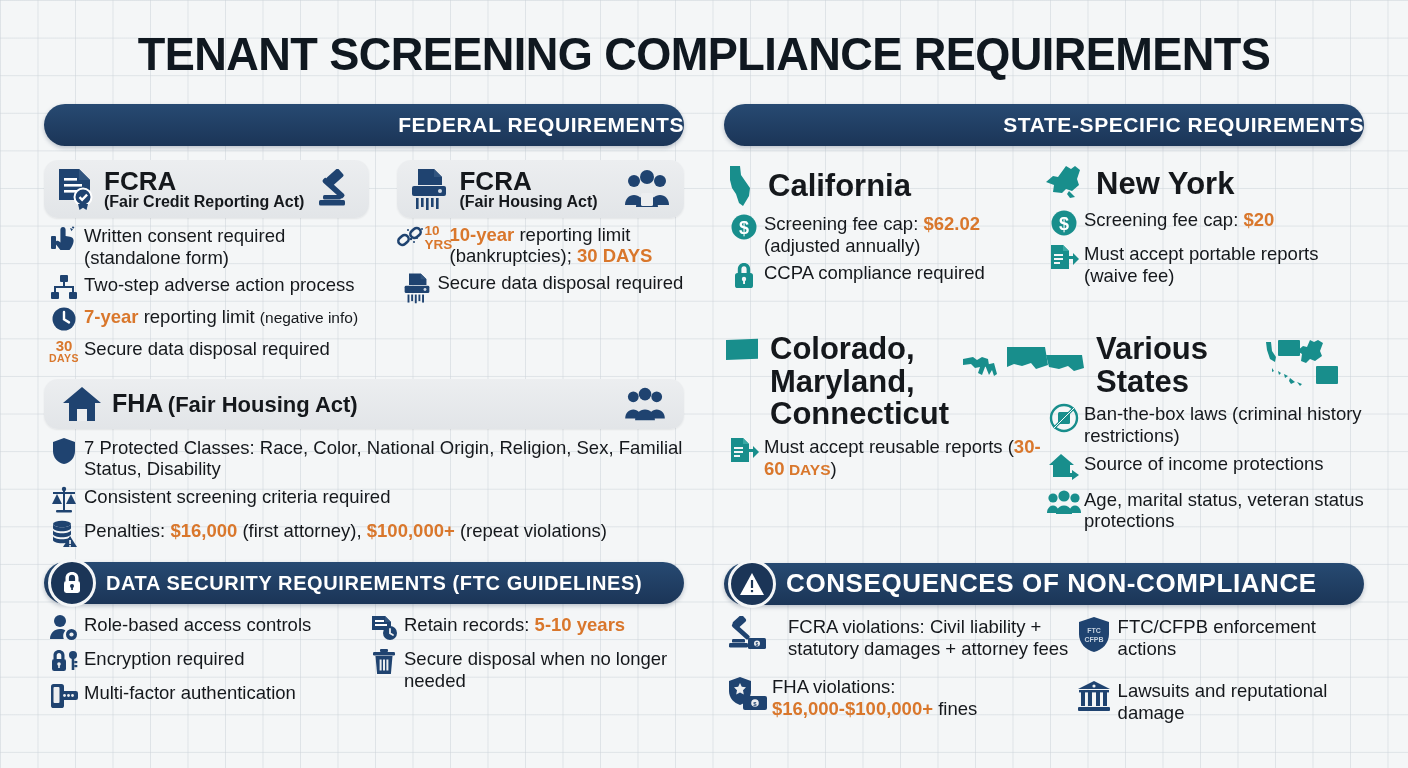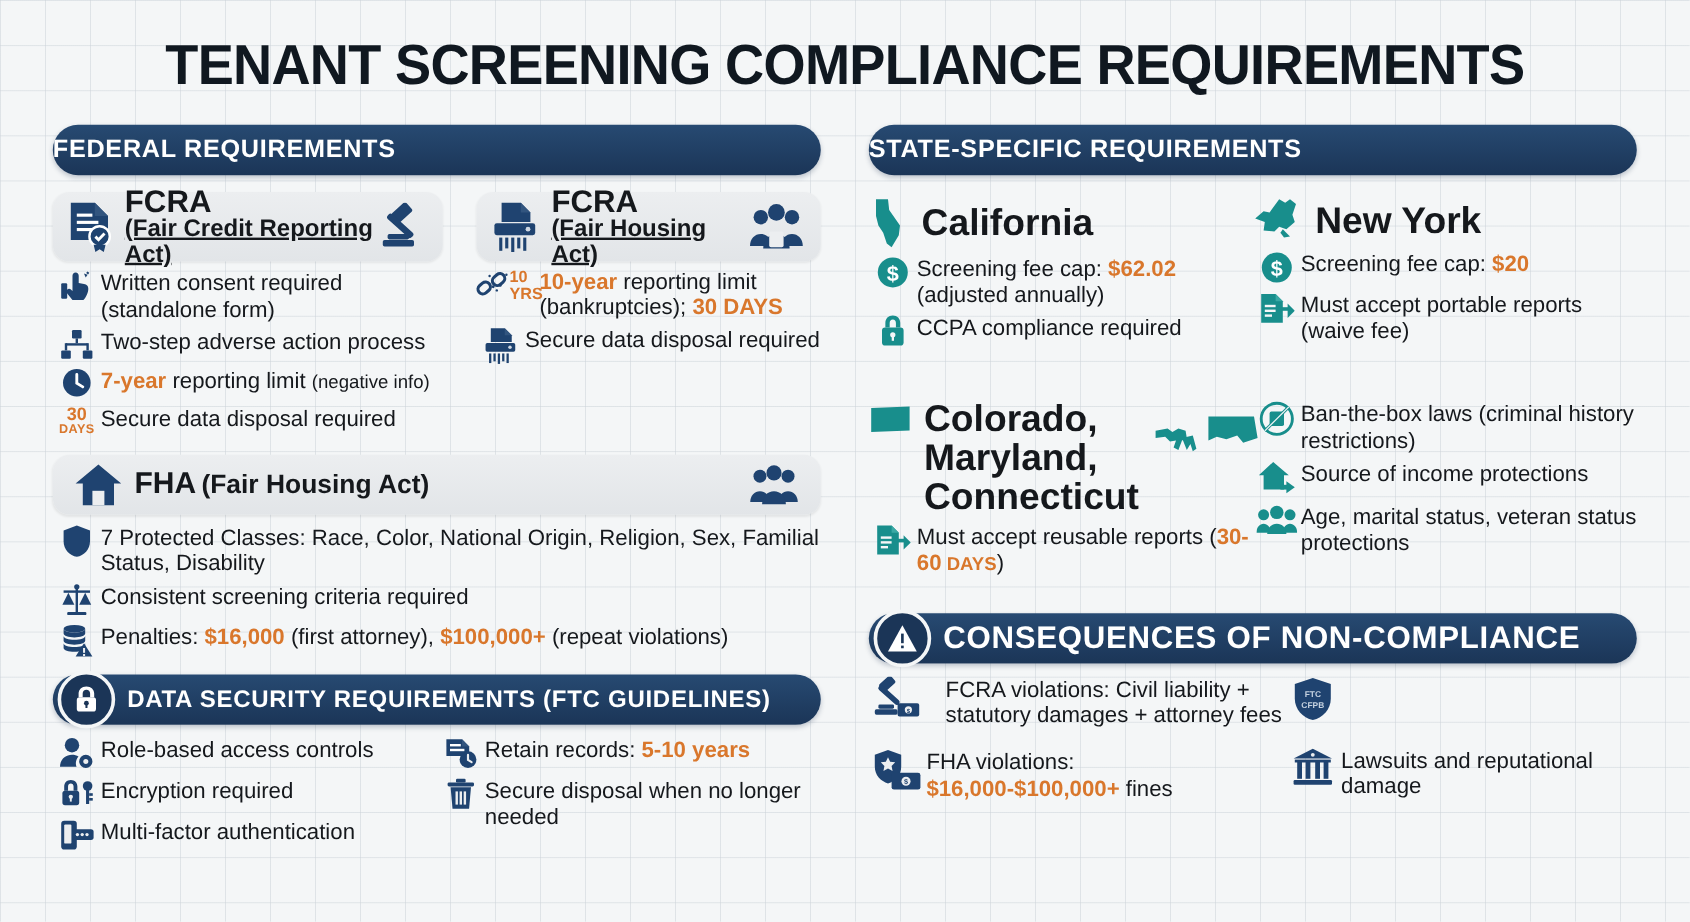--- a/index.html
+++ b/index.html
@@ -29,21 +29,21 @@
   }
 
   
   .col-left  { position:absolute; left:44px;  top:104px; width:640px; }
   .col-right { position:absolute; left:724px; top:104px; width:640px; }
 
   
   .pill {
     height:42px; border-radius:21px;
     background:linear-gradient(180deg,#274a72 0%,#1b3557 100%);
-    display:flex; align-items:center; justify-content:flex-start;
+    display:flex; align-items:center; justify-content:flex-end;
     color:#ffffff; font-weight:bold; font-size:21px;
     letter-spacing:0.6px;
     box-shadow:0 2px 4px rgba(20,40,70,0.25);
     position:relative;
   }
   .pill.with-icon { justify-content:flex-start; padding-left:62px; }
   .pill .pill-badge {
     position:absolute; left:4px; top:-3px;
     width:48px; height:48px; border-radius:50%;
     background:#1b3557;
@@ -54,21 +54,21 @@
 
   
   .subcard {
     background:linear-gradient(180deg,#eceef0 0%,#e2e5e8 100%);
     border-radius:14px;
     display:flex; align-items:center;
     padding:7px 12px;
     box-shadow:0 1px 2px rgba(0,0,0,0.07);
   }
   .subcard .sc-title { font-size:26px; font-weight:bold; line-height:1.0; color:#15181c; }
-  .subcard .sc-sub   { font-size:20px; font-weight:bold; line-height:1.05; color:#15181c;text-decoration:underline; }
+  .subcard .sc-sub   { font-size:16px; font-weight:bold; line-height:1.05; color:#15181c; }
   .subcard .sc-text  { flex:1; margin-left:10px; }
   .subcard .sc-inline { font-size:25px; font-weight:bold; color:#15181c; }
 
   
   .bullets { margin-top:6px; }
   .brow { display:flex; align-items:flex-start; margin-bottom:5px; }
   .brow .bi { flex:0 0 auto; width:40px; display:flex; justify-content:center;
               align-items:flex-start; padding-top:1px; }
   .brow .bt { font-size:18.5px; line-height:1.17; color:#15181c; padding-top:1px; }
   .brow.tight .bt { line-height:1.12; }
@@ -563,20 +563,40 @@
                   <rect x="5" y="15" width="9" height="2"></rect>
                   <rect x="5" y="19" width="6" height="2"></rect>
                 </g>
               </svg>
           </span>
           <span class="bt"><span>Must accept reusable reports (</span><span class="hl">30-60</span><span class="hl smcap"> DAYS</span><span>)</span></span>
         </div>
       </div>
 
       <div>
+        <div class="state-head">
+          <span>
+            <svg width="42" height="28" viewBox="0 0 42 28">
+                <path d="M2 3h36l2 13-10 3-6-5-9 3-10-2z" fill="#188e8c"></path>
+              </svg>
+          </span>
+          <span class="sname">Various States</span>
+          <span>
+            <svg width="100" height="56" viewBox="0 0 100 56">
+                <g fill="#188e8c">
+                  <path d="M2 4h5l1 9 4 6-1 5-5-3-3-9z"></path>
+                  <rect x="14" y="2" width="22" height="16" rx="1"></rect>
+                  <path d="M46 2l4 2 4-2 5 3-3 8 2 5-7 5-5-2-4 4-5-2 1-7-5-3 6-5 4 1z"></path>
+                  <rect x="52" y="28" width="22" height="18" rx="1"></rect>
+                  <path d="M8 30l2 3-2 1zM14 33l3 2-2 2zM20 36l4 2-3 2zM26 40l5 4-4 2-2-3z"></path>
+                  <path d="M33 44l3 4 2-2z"></path>
+                </g>
+              </svg>
+          </span>
+        </div>
         <div class="brow">
           <span class="bi">
             <svg width="30" height="30" viewBox="0 0 30 30">
                 <circle cx="15" cy="15" r="13" fill="none" stroke="#188e8c" stroke-width="2.4"></circle>
                 <rect x="9" y="9" width="12" height="12" rx="1.5" fill="#188e8c"></rect>
                 <line x1="5" y1="25" x2="25" y2="5" stroke="#188e8c" stroke-width="2.6"></line>
                 <line x1="5" y1="25" x2="25" y2="5" stroke="#f4f6f7" stroke-width="1"></line>
               </svg>
           </span>
           <span class="bt">Ban-the-box laws (criminal history restrictions)</span>
@@ -657,20 +677,21 @@
       </div>
       <div style="width:46%;">
         <div class="brow" style="margin-bottom:20px;">
           <span class="bi" style="width:48px;">
             <svg width="34" height="38" viewBox="0 0 34 38">
                 <path d="M17 1L2 6v12c0 9 6.5 16 15 18 8.5-2 15-9 15-18V6z" fill="#1f4370"></path>
                 <text x="17" y="17" font-family="Liberation Sans, sans-serif" font-size="7" font-weight="bold" fill="#c5d2e0" text-anchor="middle">FTC</text>
                 <text x="17" y="26" font-family="Liberation Sans, sans-serif" font-size="7" font-weight="bold" fill="#c5d2e0" text-anchor="middle">CFPB</text>
               </svg>
           </span>
+          <span class="bt">FTC/CFPB enforcement actions</span>
         </div>
         <div class="brow">
           <span class="bi" style="width:48px;">
             <svg width="34" height="32" viewBox="0 0 34 32">
                 <g fill="#1f4370">
                   <path d="M17 1L1 9h32z"></path>
                   <rect x="1" y="27" width="32" height="4" rx="1"></rect>
                   <rect x="4" y="12" width="4" height="14"></rect>
                   <rect x="11" y="12" width="4" height="14"></rect>
                   <rect x="19" y="12" width="4" height="14"></rect>

